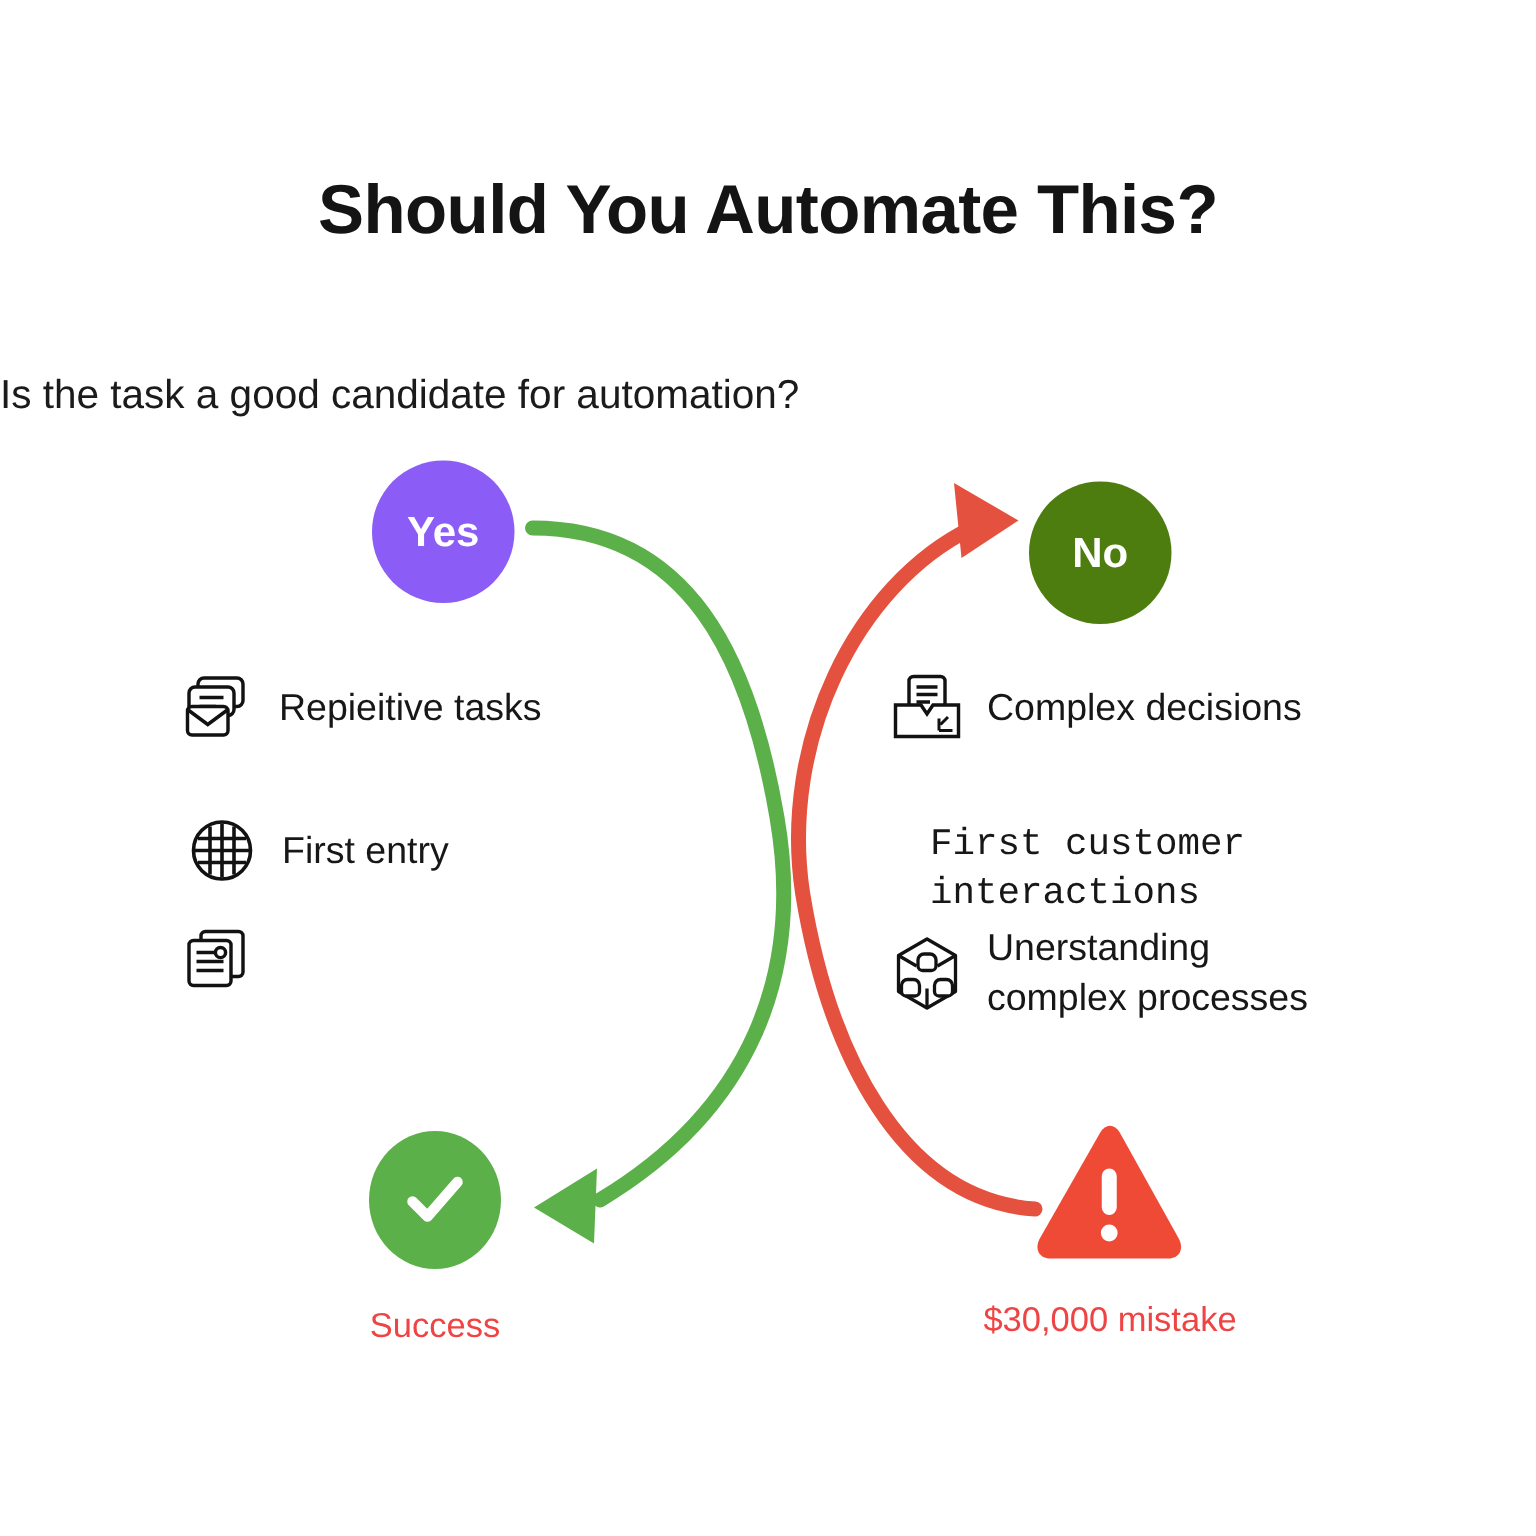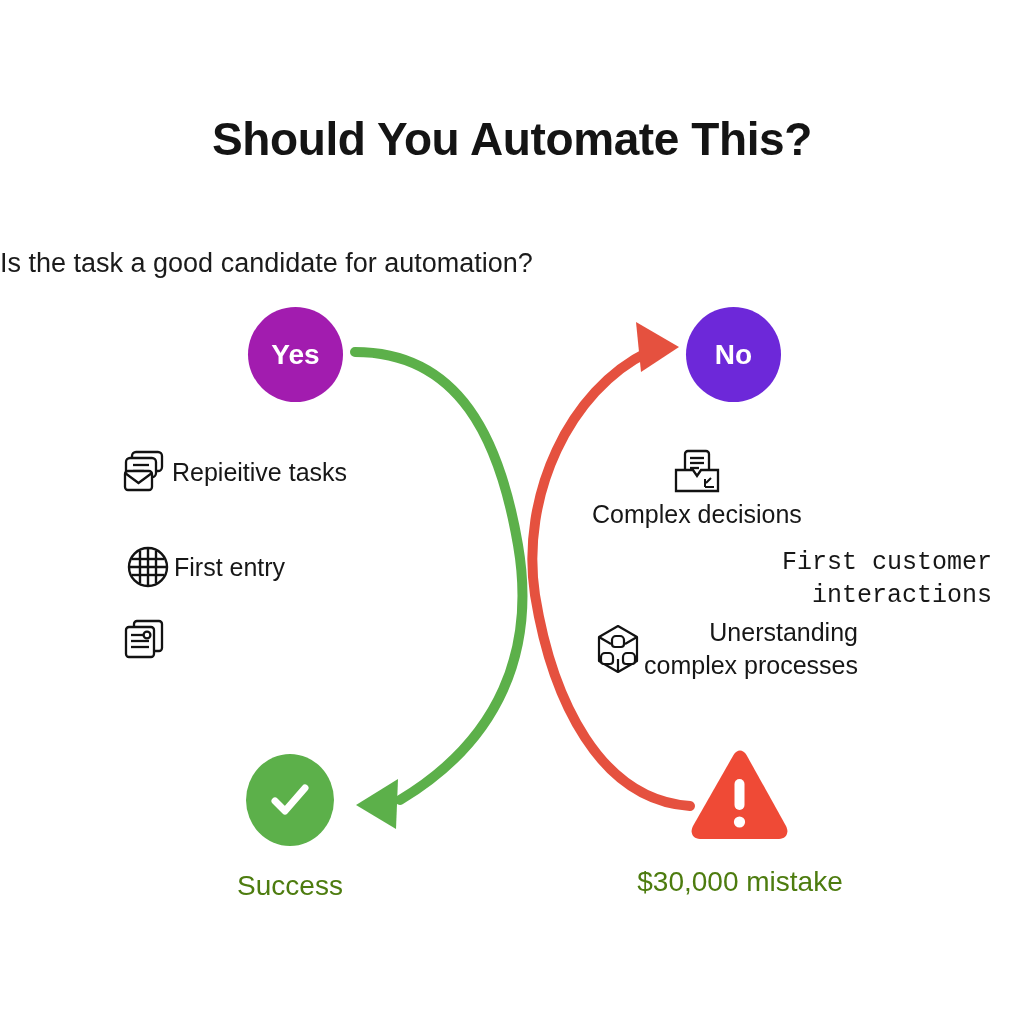--- a/index.html
+++ b/index.html
@@ -54,26 +54,26 @@
     display: flex;
     align-items: center;
     justify-content: center;
     color: #ffffff;
     font-size: 28px;
     font-weight: bold;
   }
   #node-yes {
     left: 248px; top: 307px;
     width: 95px; height: 95px;
-    background: #a21caf;
+    background: #8b5cf6;
   }
   #node-no {
-    left: 686px; top: 307px;
+    left: 686px; top: 321px;
     width: 95px; height: 95px;
-    background: #6d28d9;
+    background: #4d7c0f;
   }
 
   
   #connectors {
     position: absolute;
     left: 0; top: 0;
     width: 1024px; height: 1024px;
     pointer-events: none;
   }
 
@@ -81,22 +81,21 @@
   .column {
     position: absolute;
   }
   #col-yes { left: 120px; top: 446px; width: 400px; }
   #col-no  { left: 592px; top: 446px; width: 400px; }
 
   .criteria-item {
     position: absolute;
     display: flex;
     align-items: center;
-    gap: 0;
-    text-align: right;
+    gap: 14px;
   }
   .criteria-item .icon-box {
     width: 52px;
     height: 52px;
     flex: 0 0 52px;
     display: flex;
     align-items: center;
     justify-content: center;
   }
   .criteria-item .icon-box.empty { width: 0; flex: 0 0 0; }
@@ -106,43 +105,43 @@
     color: #171717;
     line-height: 1.32;
     white-space: pre-line;
   }
 
   
   #item-y0 { left: 0;  top: 0;   }
   #item-y1 { left: 2px; top: 95px; }
   #item-y2 { left: 0;  top: 168px; }
   
-  #item-n0 { left: 0;   top: 0; flex-direction: column;   }
+  #item-n0 { left: 0;   top: 0;   }
   #item-n1 { left: 14px; top: 100px; font-family: Liberation Mono, monospace; }
   #item-n2 { left: 0;   top: 170px; }
 
   
   .outcome {
     position: absolute;
     text-align: center;
   }
   #outcome-success { left: 150px; top: 752px; width: 280px; }
   #outcome-mistake { left: 600px; top: 748px; width: 280px; }
 
   .outcome-badge {
     height: 96px;
     display: flex;
     align-items: center;
     justify-content: center;
   }
   .outcome-label {
     margin-top: 22px;
-    font-size: 28px;
+    font-size: 23px;
     font-weight: 400;
-    color: #4d7c0f;
+    color: #ef4444;
     white-space: nowrap;
   }
   #success-circle {
     width: 88px; height: 92px;
     border-radius: 50%;
     background: #5cb04a;
     display: flex;
     align-items: center;
     justify-content: center;
   }

